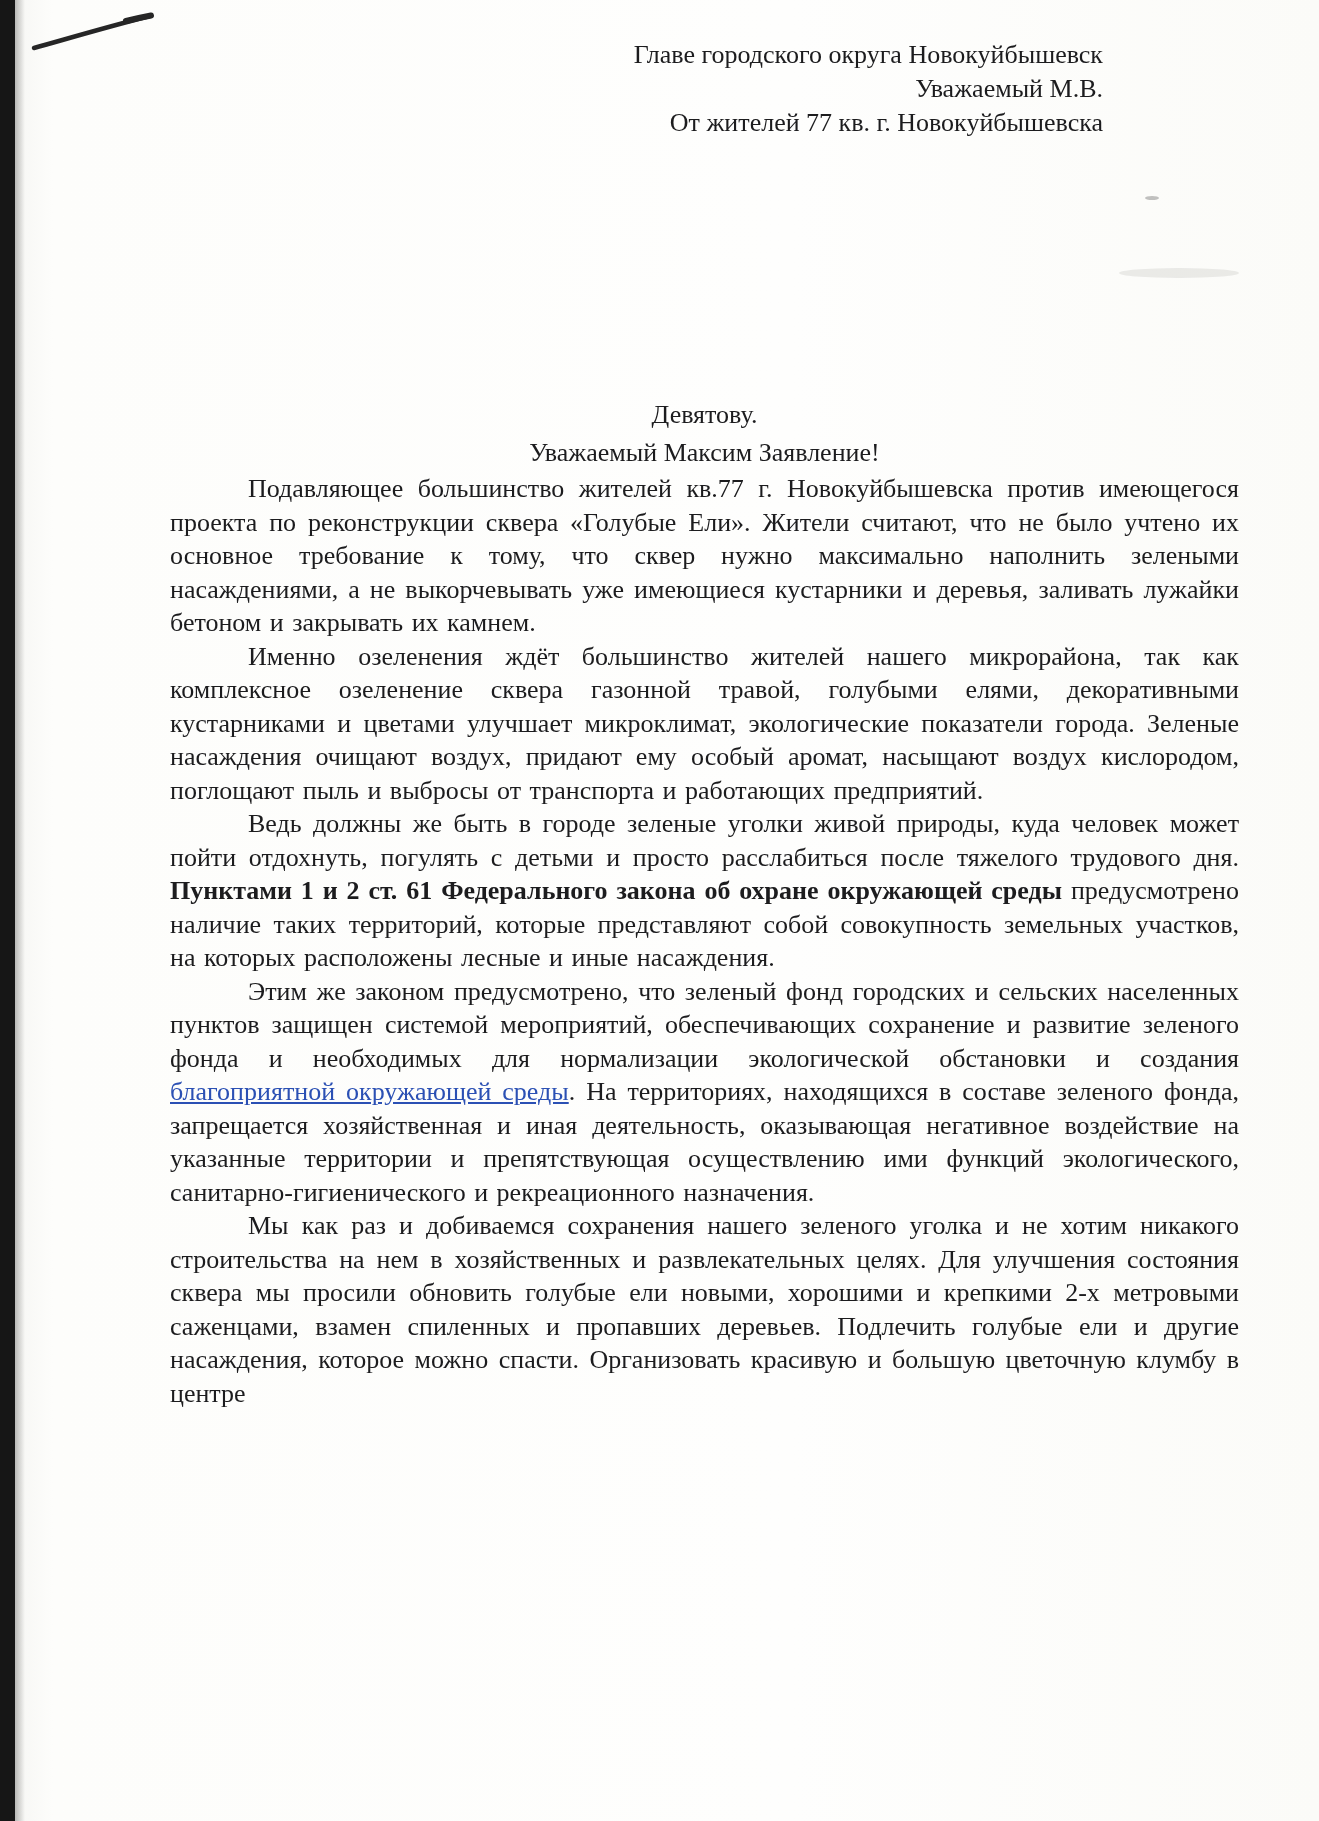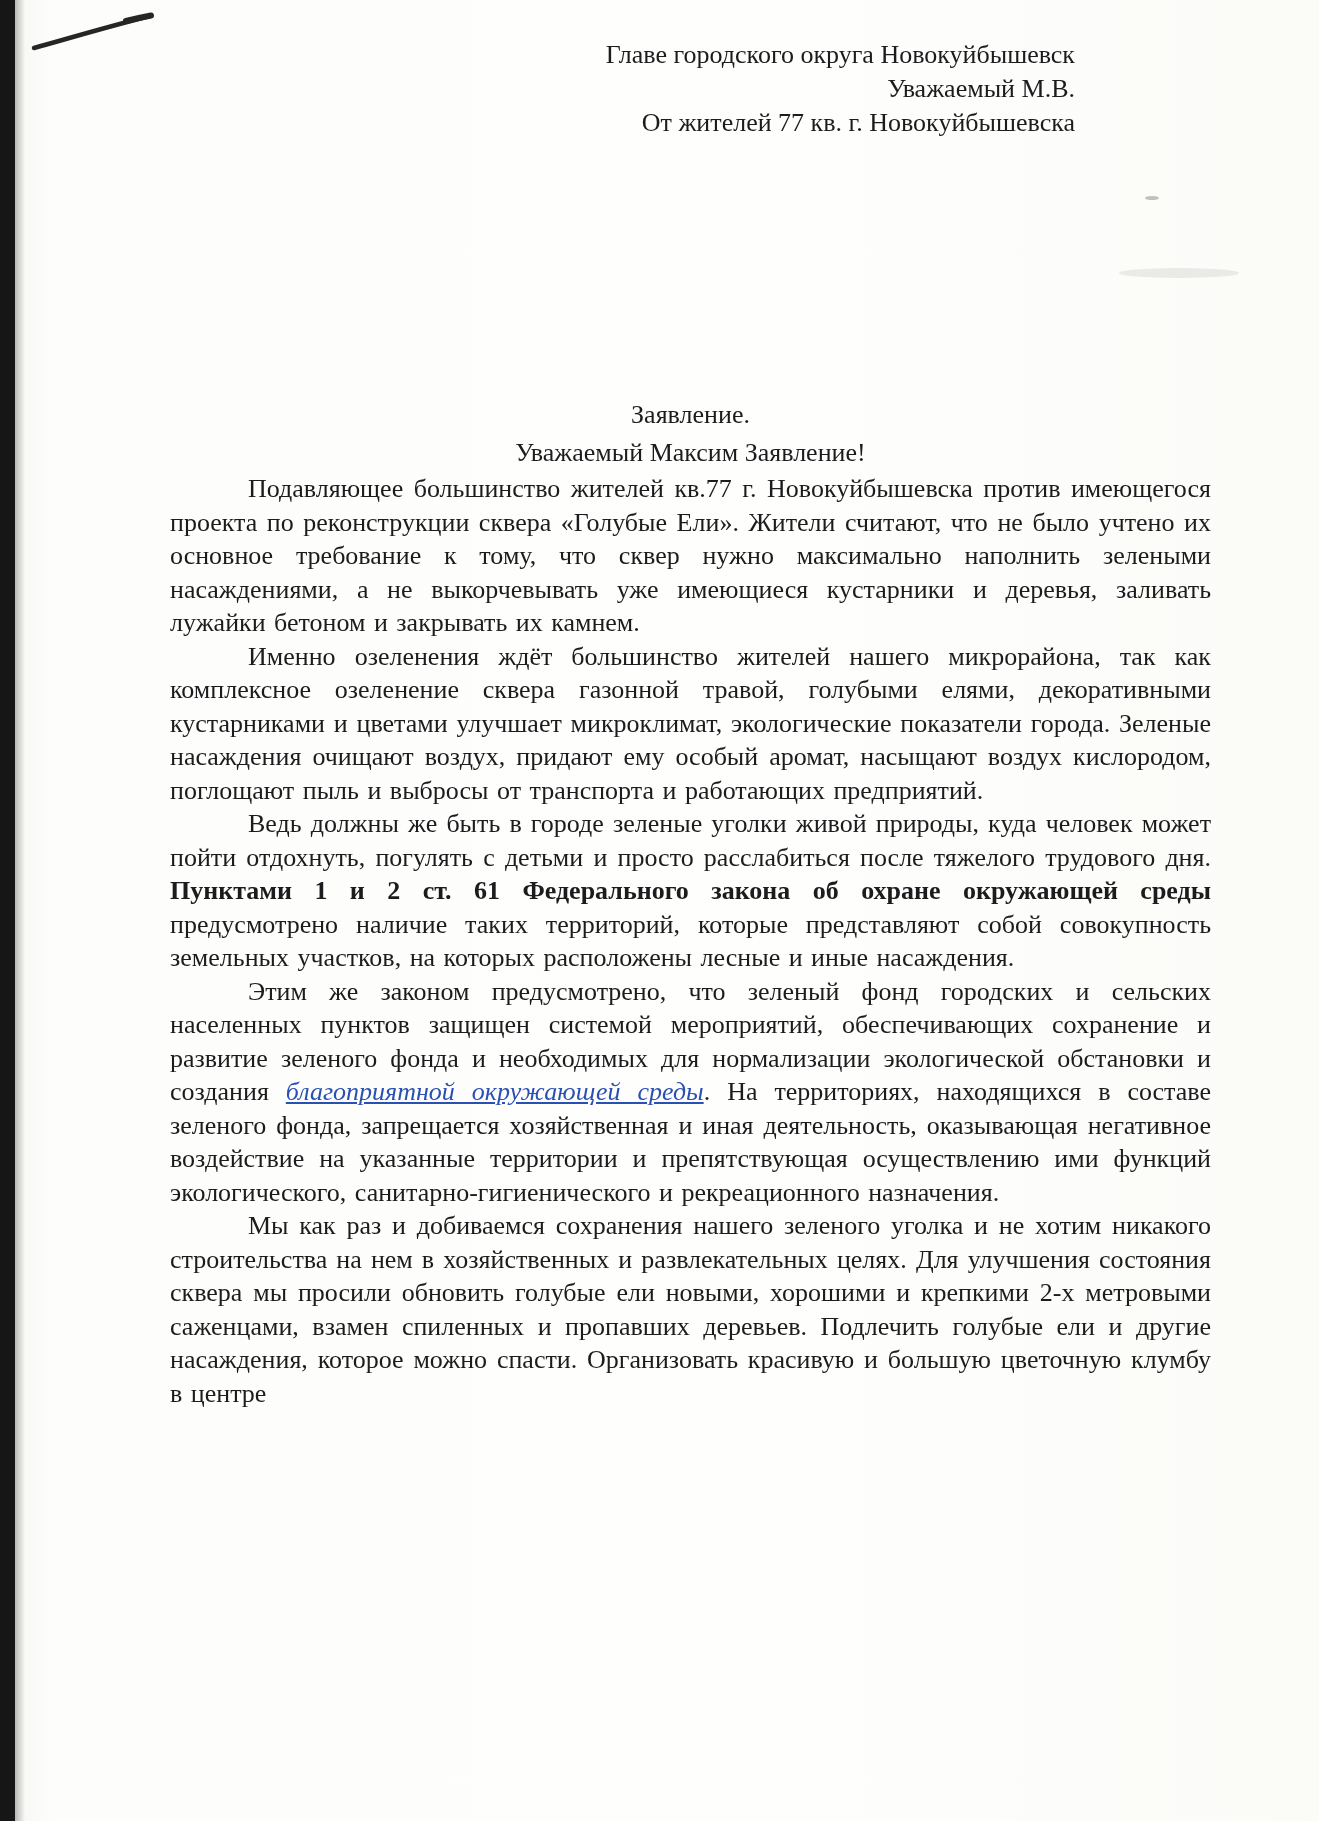--- a/index.html
+++ b/index.html
@@ -34,21 +34,21 @@
     position: absolute;
     left: 28px;
     top: 6px;
     width: 130px;
     height: 50px;
   }
   .content {
     position: absolute;
     top: 0; left: 0; right: 0; bottom: 0;
     padding-left: 170px;
-    padding-right: 108px;
+    padding-right: 80px;
     box-sizing: border-box;
   }
   .header-block {
     margin-top: 38px;
     padding-right: 136px;
     text-align: right;
     font-size: 26px;
     line-height: 34px;
   }
   .title-block {
@@ -66,21 +66,20 @@
     margin: 0;
     text-indent: 78px;
     word-spacing: 2px;
   }
   .bolditalic {
     font-weight: bold;
   }
   .link {
     color: var(--link-color, #2b50b4);
     text-decoration: underline;
-    font-style: italic;
   }
   
   .smudge-1 {
     position: absolute;
     top: 196px; right: 160px;
     width: 14px; height: 4px;
     background: rgba(80,80,80,0.35);
     border-radius: 50%;
   }
   .smudge-2 {
@@ -109,21 +108,21 @@
 
   <div class="content">
 
     <div class="header-block">
       <div>Главе городского округа Новокуйбышевск</div>
       <div>Уважаемый М.В.</div>
       <div>От жителей 77 кв. г. Новокуйбышевска</div>
     </div>
 
     <div class="title-block">
-      <div>Заявление.</div>
+      <div>Девятову.</div>
       <div>Уважаемый Максим Заявление!</div>
     </div>
 
     <div class="body-text">
         <p class="para"><span>Подавляющее большинство жителей кв.77 г. Новокуйбышевска против имеющегося проекта по реконструкции сквера «Голубые Ели». Жители считают, что не было учтено их основное требование к тому, что сквер нужно максимально наполнить зелеными насаждениями, а не выкорчевывать уже имеющиеся кустарники и деревья, заливать лужайки бетоном и закрывать их камнем.</span></p>
         <p class="para"><span>Именно озеленения ждёт большинство жителей нашего микрорайона, так как комплексное озеленение сквера газонной травой, голубыми елями, декоративными кустарниками и цветами улучшает микроклимат, экологические показатели города. Зеленые насаждения очищают воздух, придают ему особый аромат, насыщают воздух кислородом, поглощают пыль и выбросы от транспорта и работающих предприятий.</span></p>
         <p class="para"><span>Ведь должны же быть в городе зеленые уголки живой природы, куда человек может пойти отдохнуть, погулять с детьми и просто расслабиться после тяжелого трудового дня. </span><span class="bolditalic">Пунктами 1 и 2 ст. 61 Федерального закона об охране окружающей среды</span><span>  предусмотрено наличие таких территорий, которые представляют собой совокупность земельных участков, на которых расположены лесные и иные насаждения.</span></p>
         <p class="para"><span>Этим же законом предусмотрено, что зеленый фонд городских и сельских населенных пунктов защищен системой мероприятий, обеспечивающих сохранение и развитие зеленого фонда и необходимых для нормализации экологической обстановки и создания </span><span class="link">благоприятной окружающей среды</span><span>. На территориях, находящихся в составе зеленого фонда, запрещается хозяйственная и иная деятельность, оказывающая негативное воздействие на указанные территории и препятствующая осуществлению ими функций экологического, санитарно-гигиенического и рекреационного назначения.</span></p>
         <p class="para"><span>Мы как раз и добиваемся сохранения нашего зеленого уголка и не хотим никакого строительства на нем в хозяйственных и развлекательных целях. Для улучшения состояния сквера мы просили обновить голубые ели новыми, хорошими и крепкими 2-х метровыми саженцами, взамен спиленных и пропавших деревьев. Подлечить голубые ели и другие насаждения, которое можно спасти. Организовать красивую и большую цветочную клумбу в центре</span></p>
       </div>

